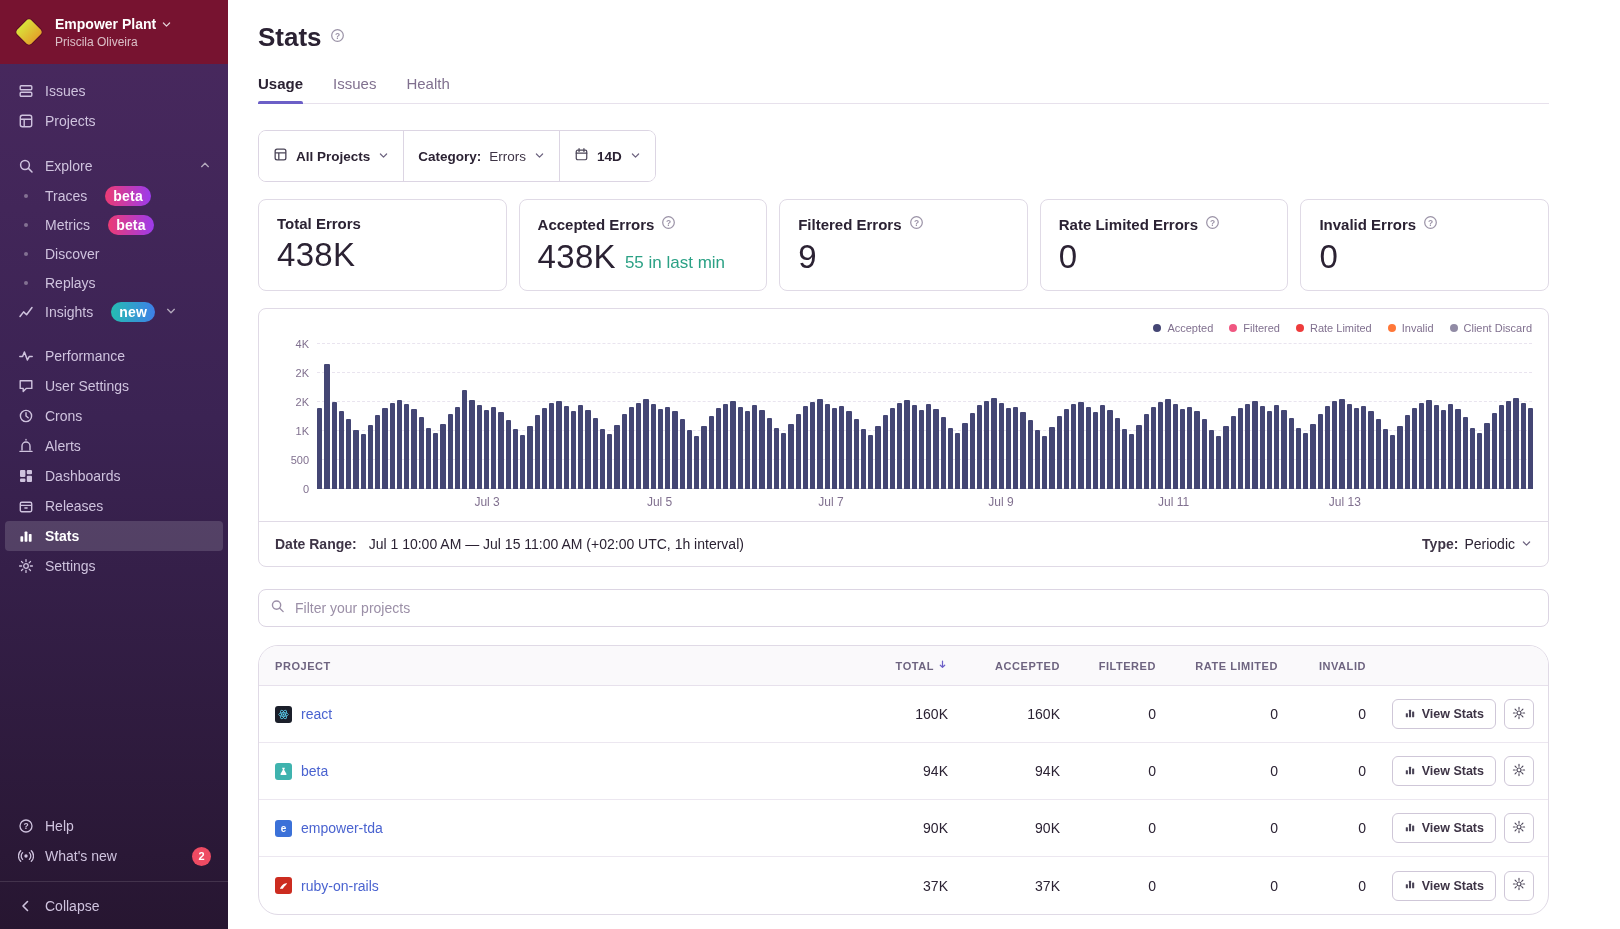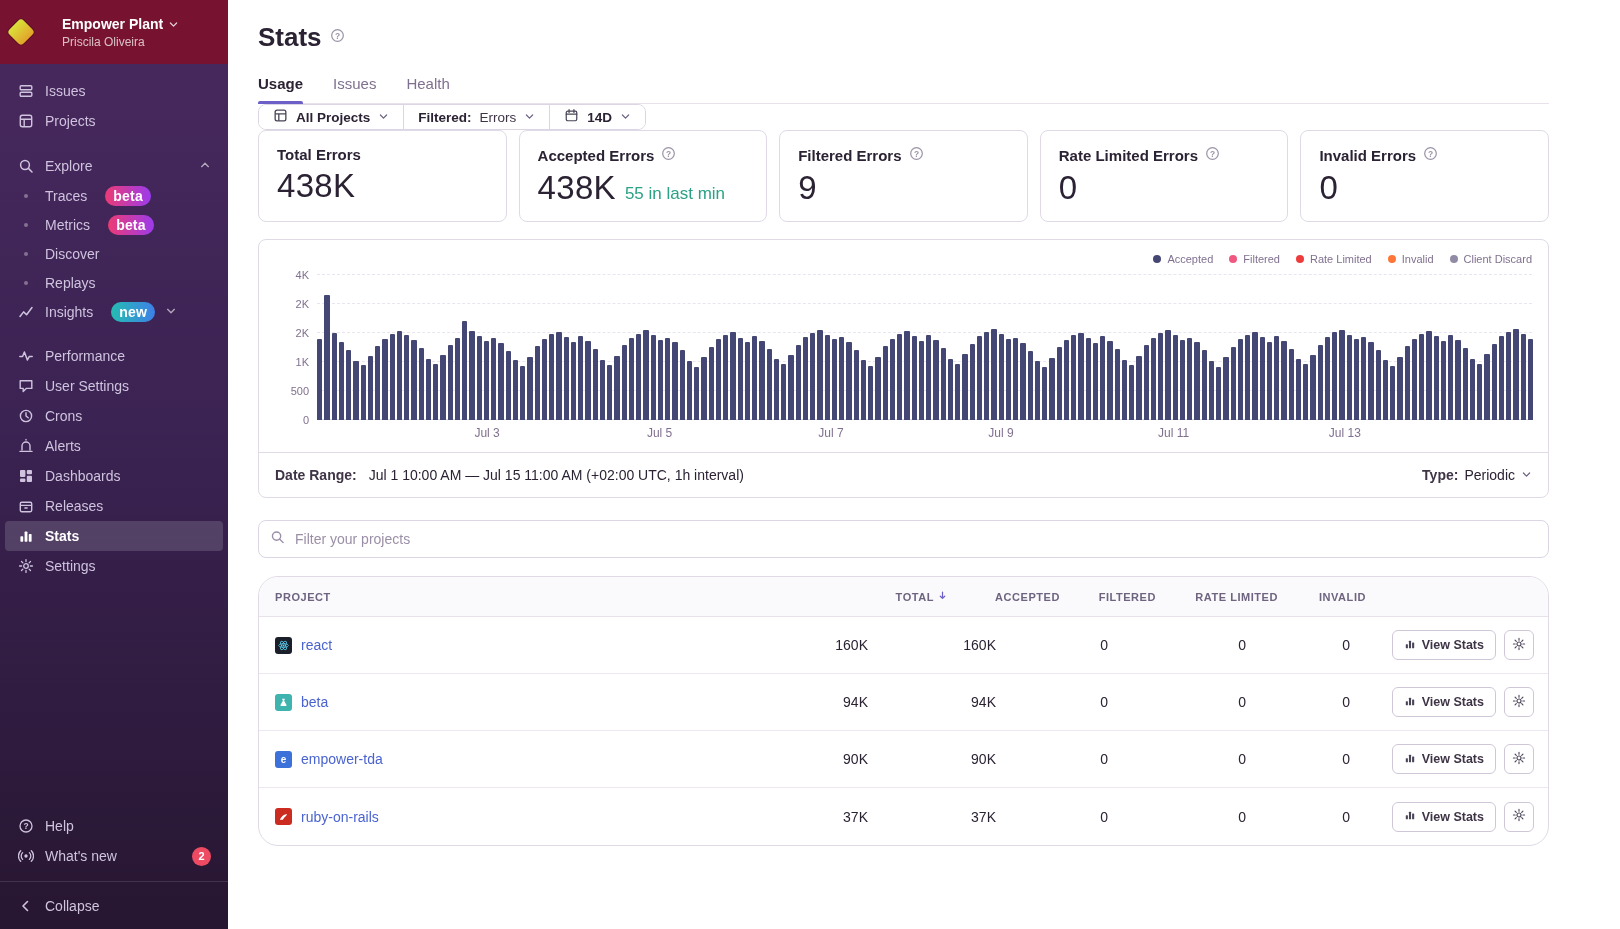--- a/index.html
+++ b/index.html
@@ -2,21 +2,21 @@
 <html><head>
 <meta charset="utf-8">
 <style>
   * { box-sizing: border-box; margin: 0; padding: 0; }
   html,body { width:1620px; height:929px; overflow:hidden; }
   body { font-family:"Liberation Sans", sans-serif; background:#fff; display:flex; color:#2b2233; }
 
   
   .sidebar { width:228px; min-width:228px; height:100%; display:flex; flex-direction:column;
     background:linear-gradient(180deg,#49295f 0%,#3b2353 45%,#271631 100%); color:#d6cbe4; }
-  .org-header { height:64px; background:#76103070; background-color:#771330; display:flex; align-items:center; gap:26px; padding:0 6px; cursor:pointer; }
+  .org-header { height:64px; background:#76103070; background-color:#771330; display:flex; align-items:center; gap:11px; padding:0 14px; cursor:pointer; }
   .org-logo { width:30px; height:30px; display:flex; align-items:center; justify-content:center; }
   .org-diamond { width:20px; height:20px; border-radius:4px; transform:rotate(45deg);
     background:linear-gradient(90deg,#d9e23a,#e3a32a); box-shadow:0 0 0 1px rgba(0,0,0,.25); }
   .org-text { display:flex; flex-direction:column; line-height:1.25; min-width:0; }
   .org-name-row { display:flex; align-items:center; gap:5px; }
   .org-name { color:#fff; font-weight:700; font-size:14px; white-space:nowrap; }
   .org-user { color:rgba(255,255,255,.72); font-size:12px; }
   .sb-chevron svg { width:11px; height:11px; color:rgba(255,255,255,.8); }
 
   .sb-nav { padding-top:12px; }
@@ -44,29 +44,29 @@
   .main { flex:1; padding:22px 71px 0 30px; overflow:hidden; }
   .title-row { display:flex; align-items:center; gap:8px; }
   .page-title { font-size:26px; font-weight:700; color:#2b2233; }
   .q-icon svg { width:15px; height:15px; color:#9b93a7; }
 
   .tab-bar { display:flex; gap:30px; margin-top:22px; border-bottom:1px solid #e7e1ec; }
   .tab { font-size:15px; color:#80708f; padding-bottom:11px; cursor:pointer; position:relative; }
   .tab.active { color:#2b2233; font-weight:600; }
   .tab.active::after { content:""; position:absolute; left:0; right:0; bottom:-1px; height:3px; background:#6c5fc7; border-radius:2px 2px 0 0; }
 
-  .filter-bar { display:inline-flex; border:1px solid #dcd5e3; border-radius:8px; background:#fff; height:26px; overflow:hidden; }
+  .filter-bar { display:inline-flex; margin-top:26px; border:1px solid #dcd5e3; border-radius:8px; background:#fff; height:52px; overflow:hidden; }
   .fseg { display:flex; align-items:center; gap:8px; padding:0 14px; font-size:13.5px; cursor:pointer; background:#fff; border:none; border-right:1px solid #dcd5e3; color:#2b2233; font-family:inherit; }
   .fseg:last-child { border-right:none; }
   .fseg .fic svg { width:15px; height:15px; color:#4a4457; }
   .fseg .chev svg { width:11px; height:11px; color:#6e6480; }
   .f-bold { font-weight:700; }
   .f-val { color:#3e3446; }
 
-  .cards { display:flex; gap:12px; }
+  .cards { display:flex; gap:12px; margin-top:17px; }
   .card { flex:1; border:1px solid #e0dae6; border-radius:8px; padding:15px 18px 14px; background:#fff; height:92px; }
   .card-title-row { display:flex; align-items:center; gap:7px; }
   .card-title { font-size:15px; font-weight:700; color:#2b2233; }
   .card-value-row { display:flex; align-items:baseline; gap:9px; margin-top:4px; }
   .card-value { font-size:33px; color:#2b2233; font-weight:400; letter-spacing:.3px; }
   .card-sub { font-size:17px; color:#2ba185; }
 
   .chart-panel { margin-top:17px; border:1px solid #e0dae6; border-radius:8px; background:#fff; }
   .chart-inner { padding:13px 16px 6px; }
   .legend { display:flex; justify-content:flex-end; gap:16px; margin-bottom:10px; }
@@ -96,21 +96,21 @@
     font-size:14px; font-family:inherit; color:#2b2233; outline:none; background:#fff; }
   .search input::placeholder { color:#9b8fa7; }
 
   .table { margin-top:18px; border:1px solid #e0dae6; border-radius:20px; background:#fff; overflow:hidden; }
   .t-grid { display:grid; grid-template-columns:1fr 118px 112px 96px 122px 88px 168px; align-items:center; }
   .t-head { background:#faf9fb; height:40px; border-bottom:1px solid #e7e1ec; }
   .th { font-size:11px; font-weight:700; letter-spacing:.55px; color:#6e6480; text-transform:uppercase; cursor:pointer; }
   .th.left { padding-left:16px; text-align:left; }
   .th.right { text-align:right; padding-right:14px; display:flex; justify-content:flex-end; align-items:center; gap:3px; }
   .sort svg { width:11px; height:11px; color:#6c5fc7; }
-  .t-row { height:57px; border-bottom:1px solid #ece7f0;gap:16px; }
+  .t-row { height:57px; border-bottom:1px solid #ece7f0; }
   .t-row:last-child { border-bottom:none; }
   .proj-cell { display:flex; align-items:center; gap:9px; padding-left:16px; }
   .p-icon { width:17px; height:17px; border-radius:3px; display:flex; align-items:center; justify-content:center; font-size:10px; font-weight:700; color:#fff; }
   .proj-link { color:#4a63d0; font-size:14px; text-decoration:none; cursor:pointer; }
   .num { text-align:right; padding-right:14px; font-size:14px; color:#2b2233; }
   .actions { display:flex; justify-content:flex-end; align-items:center; gap:8px; padding-right:14px; }
   .btn-view { display:flex; align-items:center; gap:6px; height:30px; padding:0 11px; border:1px solid #cfc7d8; border-radius:6px;
     background:#fff; font-size:12.5px; font-weight:700; color:#3e3446; cursor:pointer; font-family:inherit; }
   .btn-view svg { width:12px; height:12px; color:#4a4457; }
   .btn-gear { width:30px; height:30px; border:1px solid #cfc7d8; border-radius:6px; background:#fff; display:flex; align-items:center; justify-content:center; cursor:pointer; }
@@ -332,21 +332,21 @@
       <span class="fic"><svg viewBox="0 0 16 16" fill="none" stroke="currentColor" stroke-width="1.4">
             <rect x="2.3" y="2.3" width="11.4" height="11.4" rx="2"></rect>
             <path d="M2.3 6.2h11.4M6.2 6.2v7.5"></path>
           </svg></span>
       <span class="f-bold">All Projects</span>
       <span class="chev"><svg viewBox="0 0 16 16" fill="none" stroke="currentColor" stroke-width="1.8" stroke-linecap="round" stroke-linejoin="round">
             <path d="M3.5 5.8L8 10.3l4.5-4.5"></path>
           </svg></span>
     </button>
     <button class="fseg">
-      <span class="f-bold">Filtered:</span>
+      <span class="f-bold">Category:</span>
       <span class="f-val">Errors</span>
       <span class="chev"><svg viewBox="0 0 16 16" fill="none" stroke="currentColor" stroke-width="1.8" stroke-linecap="round" stroke-linejoin="round">
             <path d="M3.5 5.8L8 10.3l4.5-4.5"></path>
           </svg></span>
     </button>
     <button class="fseg">
       <span class="fic"><svg viewBox="0 0 16 16" fill="none" stroke="currentColor" stroke-width="1.3" stroke-linecap="round">
             <rect x="2.4" y="3.4" width="11.2" height="10.2" rx="1.5"></rect>
             <path d="M2.4 6.6h11.2M5.4 1.8v3M10.6 1.8v3"></path>
           </svg></span>

